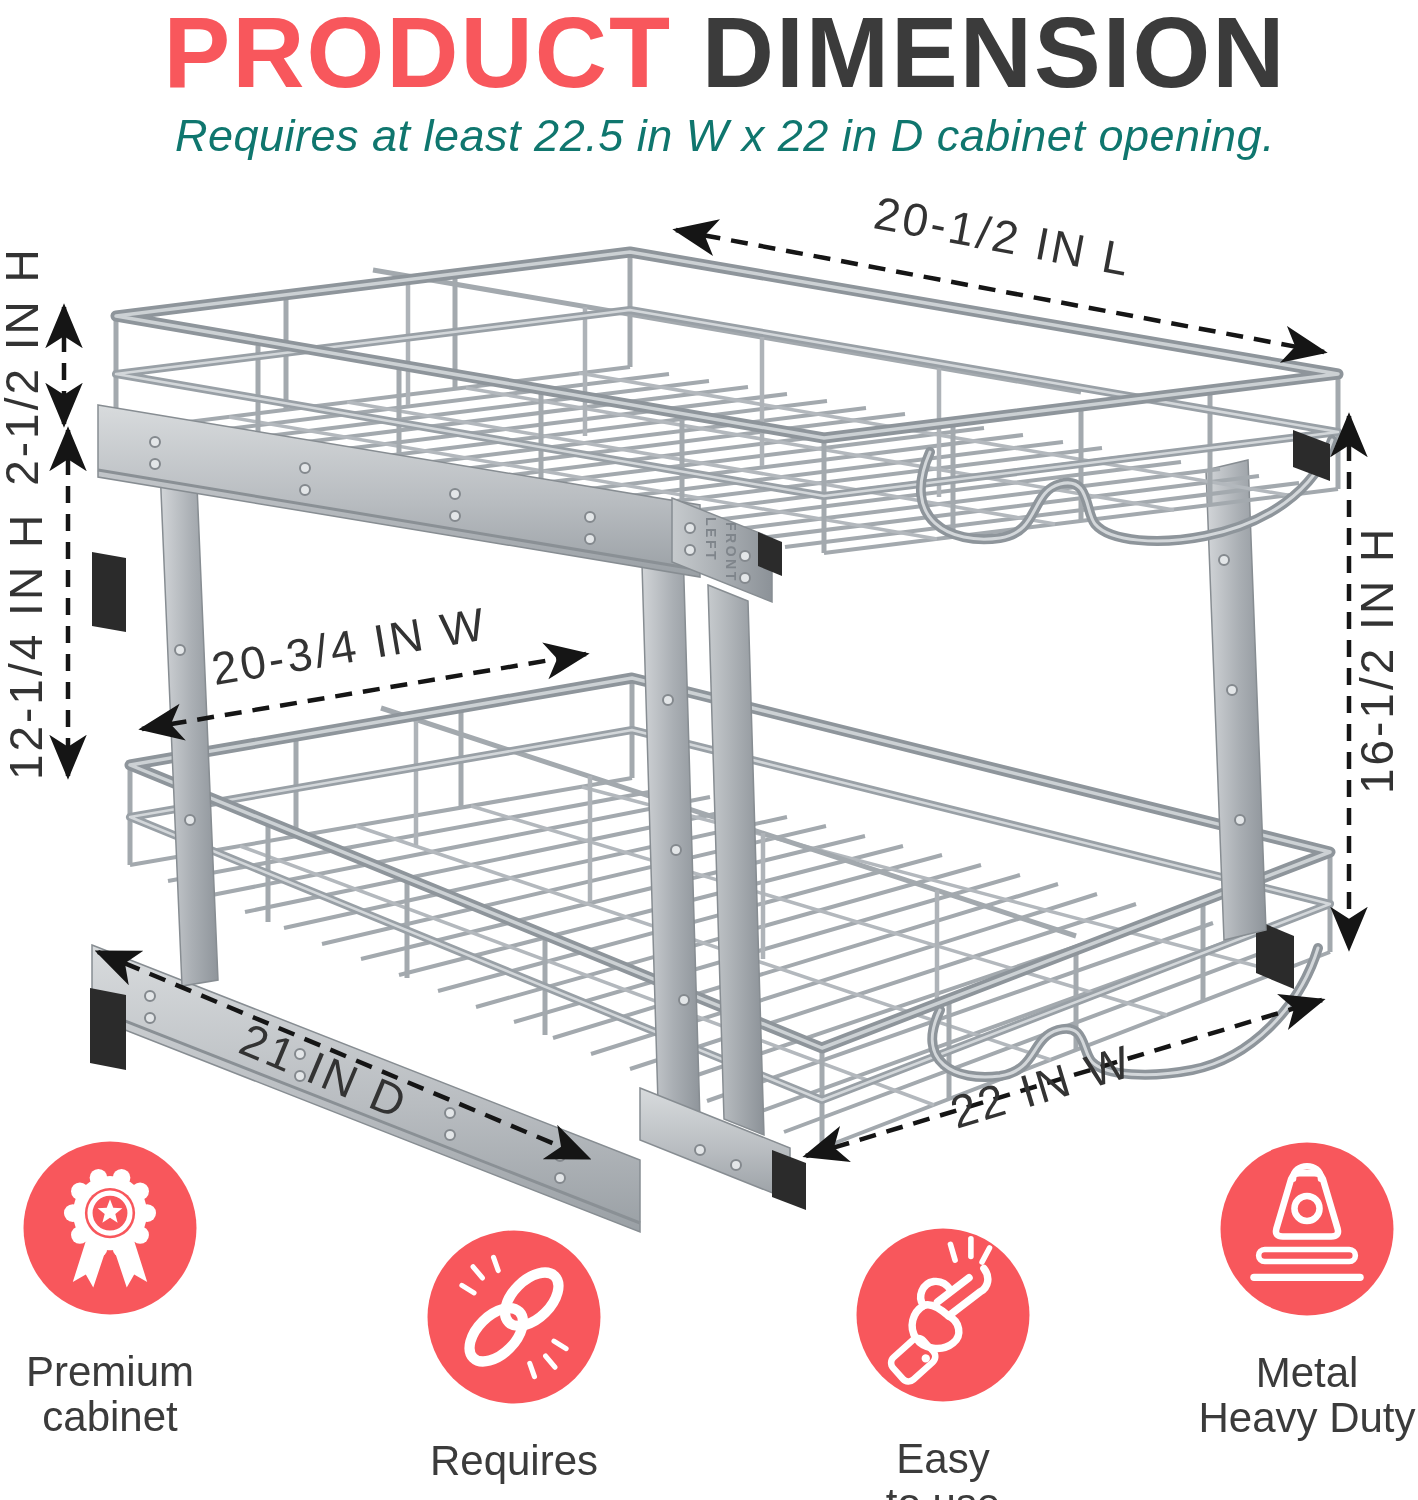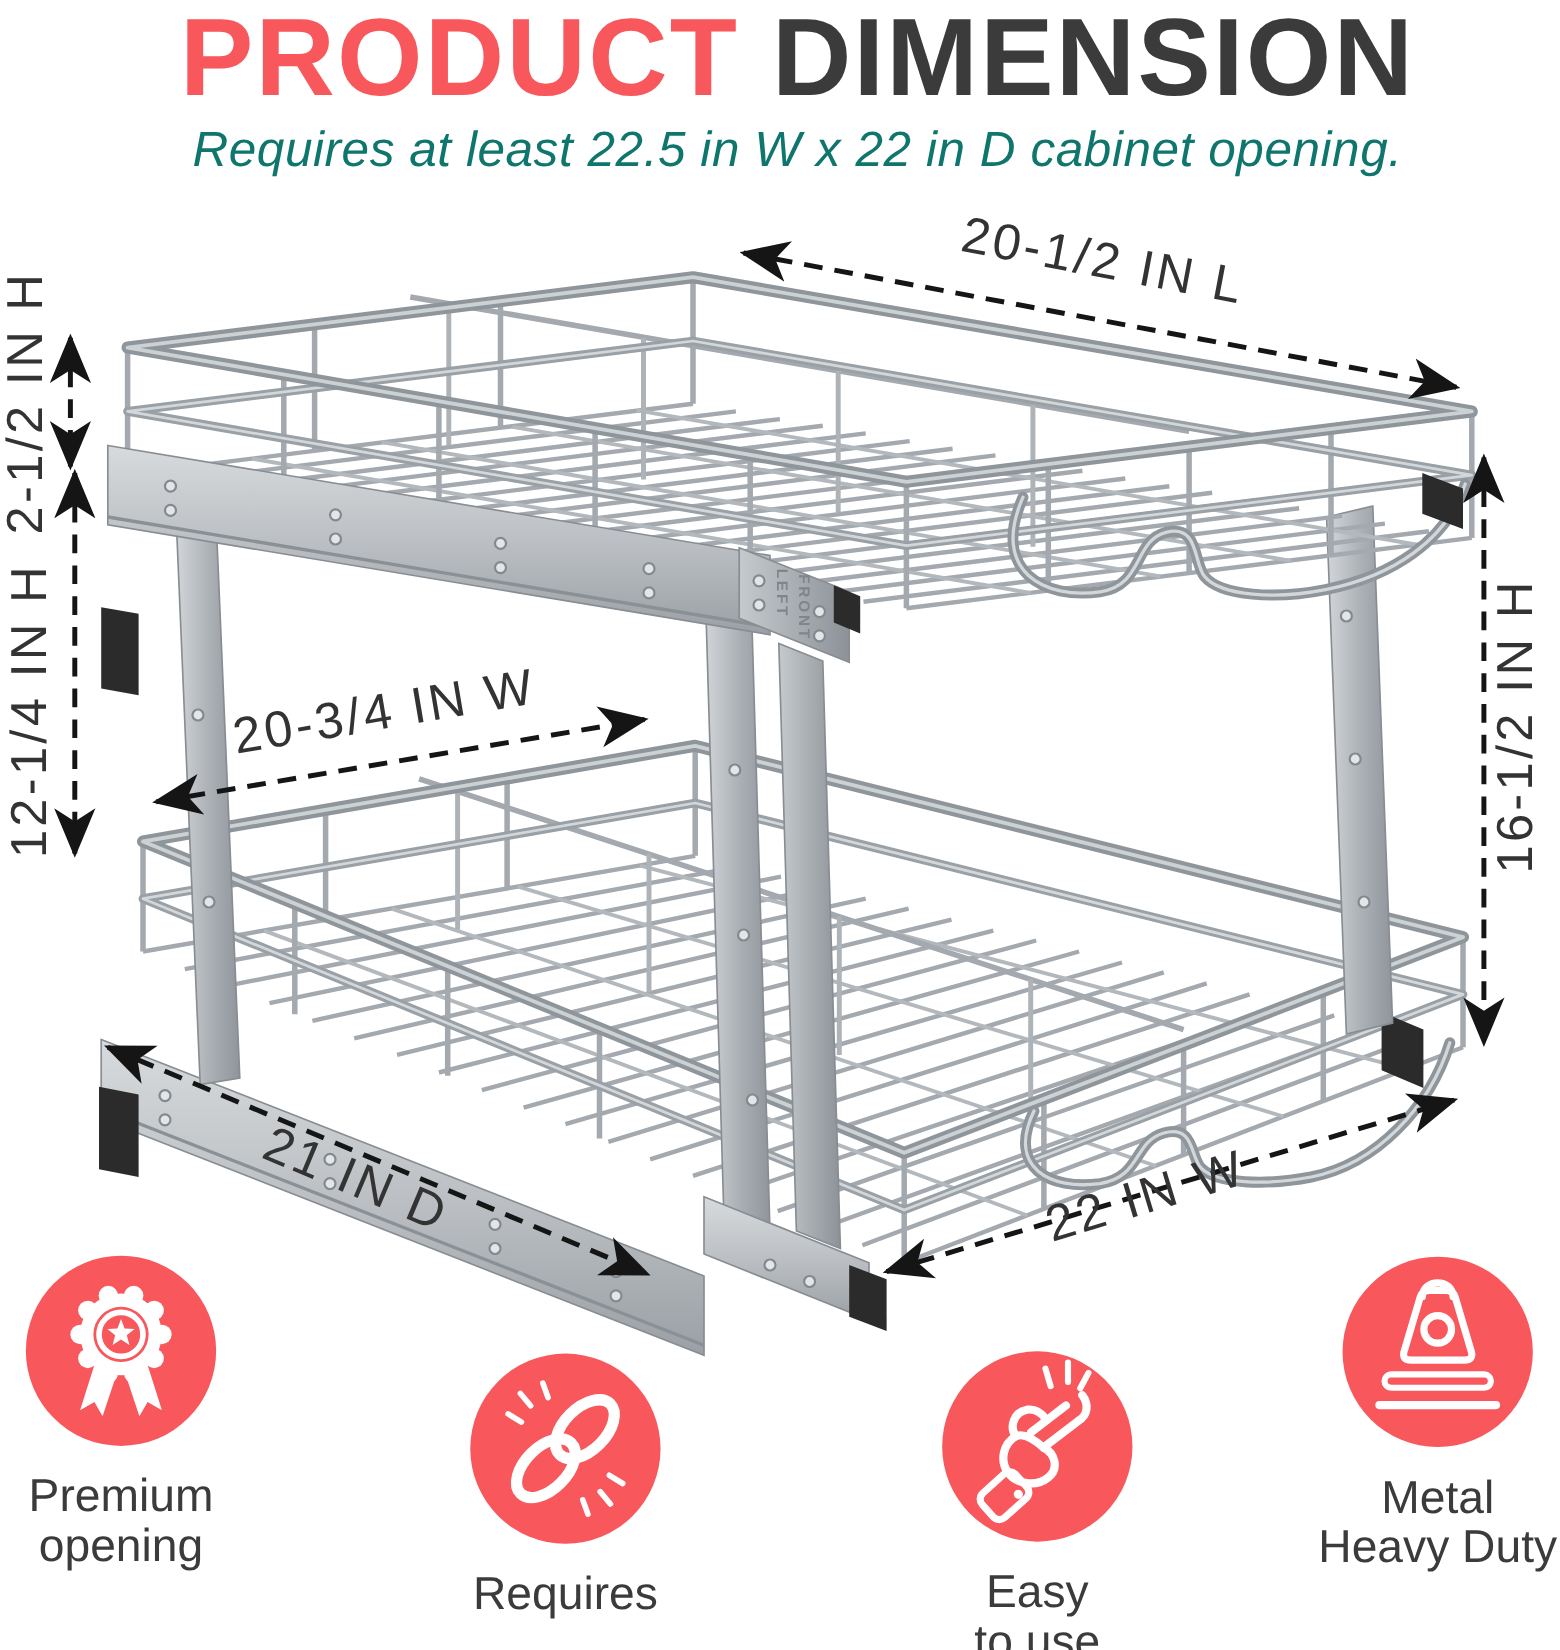--- a/index.html
+++ b/index.html
@@ -25,21 +25,21 @@
     letter-spacing: 0.5px; white-space: nowrap; font-style: italic;
   }
   .diagram-svg { position: absolute; left: 0; top: 0; }
 
   .feature {
     position: absolute; width: 230px;
     display: flex; flex-direction: column; align-items: center;
   }
   .feature .badge { width: 186px; height: 186px; }
   .feature .label {
-    margin-top: 16px;
+    margin-top: 28px;
     font-size: 42px; line-height: 1.08; font-weight: 500;
     color: #3B3B3B; text-align: center; white-space: nowrap;
   }
   .feature .label span { display: block; }
 
   svg text.dim {
     font-family: "Liberation Sans", sans-serif;
     font-size: 46px; font-weight: 500; fill: #333333; letter-spacing: 3px;
   }
   svg text.marking {
@@ -215,21 +215,21 @@
           <circle cx="0" cy="-16" r="40"></circle>
           <path d="M -26,14 L -40,58 L -26,50 L -18,64 L -4,22 Z"></path>
           <path d="M 26,14 L 40,58 L 26,50 L 18,64 L 4,22 Z"></path>
         </g>
         <circle cx="0" cy="-16" r="27" fill="#F8575C"></circle>
         <circle cx="0" cy="-16" r="21.5" fill="none" stroke="#ffffff" stroke-width="5.5"></circle>
         <path transform="translate(0,-17)" fill="#ffffff" d="M0,-14 L3.5,-4.9 L13.3,-4.3 L5.7,1.9 L8.2,11.3 L0,6 L-8.2,11.3 L-5.7,1.9 L-13.3,-4.3 L-3.5,-4.9 Z"></path>
       </svg>
       <div class="label">
         <span>Premium</span>
-        <span>opening</span>
+        <span>cabinet</span>
       </div>
     </div>
 
     <div class="feature" style="left:399px; top:1224px;">
       <svg class="badge" viewBox="-100 -100 200 200">
         <circle cx="0" cy="0" r="93" fill="#F8575C"></circle>
         <g transform="rotate(-45)" stroke="#ffffff" stroke-width="11" fill="none">
           <ellipse cx="-27" cy="0" rx="35" ry="20.5"></ellipse>
           <ellipse cx="27" cy="0" rx="35" ry="20.5"></ellipse>
         </g>

